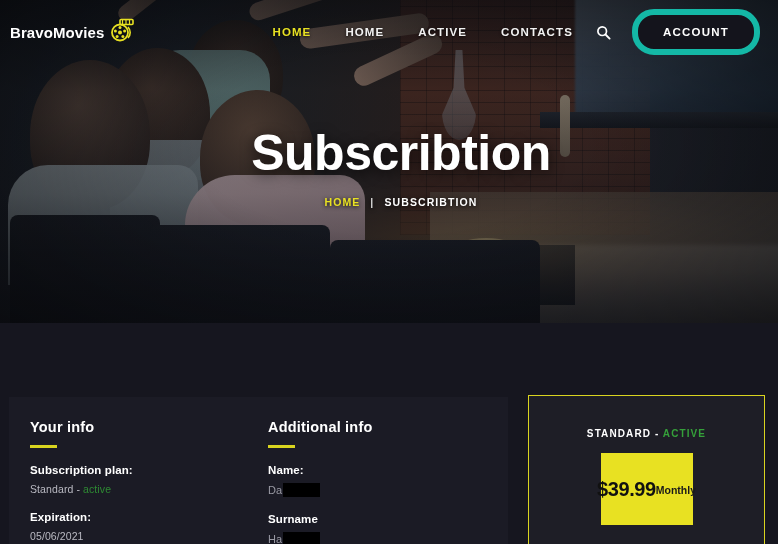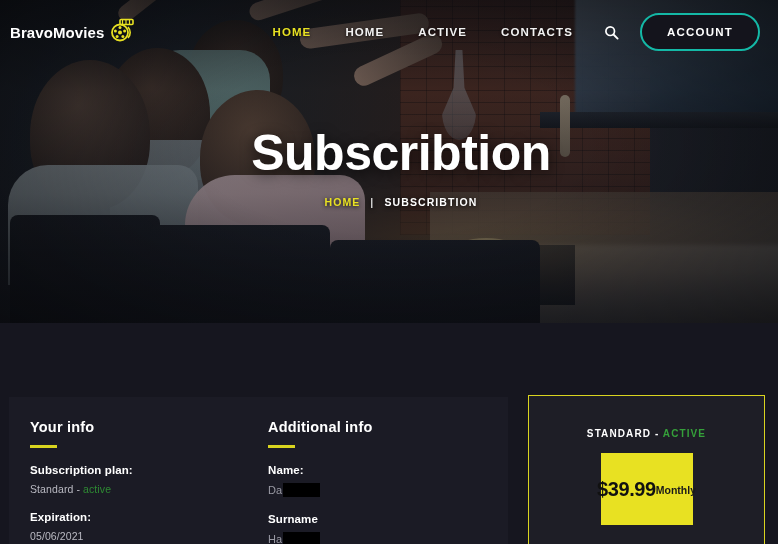--- a/index.html
+++ b/index.html
@@ -193,21 +193,21 @@
     gap: 20px;
   }
   .search-btn {
     width: 18px; height: 18px;
     display: flex; align-items: center; justify-content: center;
     cursor: pointer;
     background: none; border: none;
   }
   .account-btn {
     background: #14141c;
-    border: 2px solid #14b8a6;
+    border: 6px solid #14b8a6;
     border-radius: 22px;
     color: #ffffff;
     font-size: 11.5px;
     font-weight: 700;
     letter-spacing: 1.2px;
     padding: 11px 25px;
     cursor: pointer;
     font-family: "Liberation Sans", sans-serif;
   }
 

